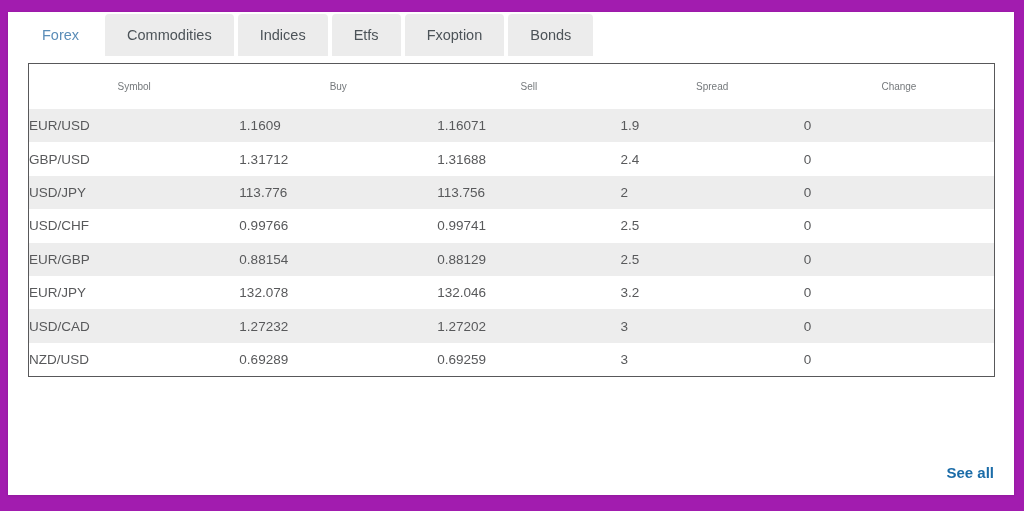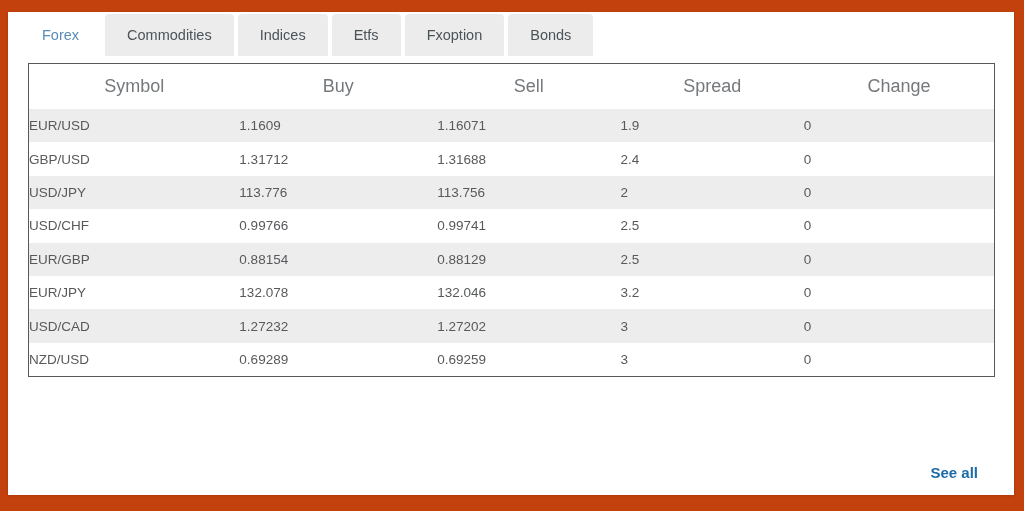--- a/index.html
+++ b/index.html
@@ -10,21 +10,21 @@
     width: 1024px;
     height: 511px;
     background: #f1f3f4;
     font-family: "Liberation Sans", sans-serif;
     overflow: hidden;
   }
   .page {
     position: relative;
     width: 1024px;
     height: 511px;
-    background: #c2410c;
+    background: #a21caf;
   }
   
   .card {
     position: absolute;
     left: 8px;
     top: 12px;
     width: 1006px;
     height: 483px;
     background: #ffffff;
     box-shadow: 0 1px 3px rgba(0,0,0,0.10), 0 0 1px rgba(0,0,0,0.06);
@@ -76,42 +76,42 @@
   table.quotes col.c-symbol { width: 21.8%; }
   table.quotes col.c-buy    { width: 20.5%; }
   table.quotes col.c-sell   { width: 19.0%; }
   table.quotes col.c-spread { width: 19.0%; }
   table.quotes col.c-change { width: 19.7%; }
 
   table.quotes thead th {
     height: 45px;
     font-weight: normal;
     color: #75797c;
-    font-size: 18px;
+    font-size: 10px;
     background: #ffffff;
     padding: 0;
   }
   table.quotes tbody td {
     height: 33.4px;
     text-align: left;
     color: #58595b;
     font-size: 13.5px;
     padding: 0;
     border: none;
   }
   table.quotes tbody tr:nth-child(odd) td {
     background: #ededed;
   }
   table.quotes tbody tr:nth-child(even) td {
     background: #ffffff;
   }
   
   .see-all-row {
     position: absolute;
-    right: 36px;
+    right: 20px;
     top: 452px;
     text-align: right;
   }
   .see-all {
     color: #1b6ca8;
     font-size: 15px;
     font-weight: bold;
     text-decoration: none;
     font-family: "Liberation Sans", sans-serif;
     cursor: pointer;

